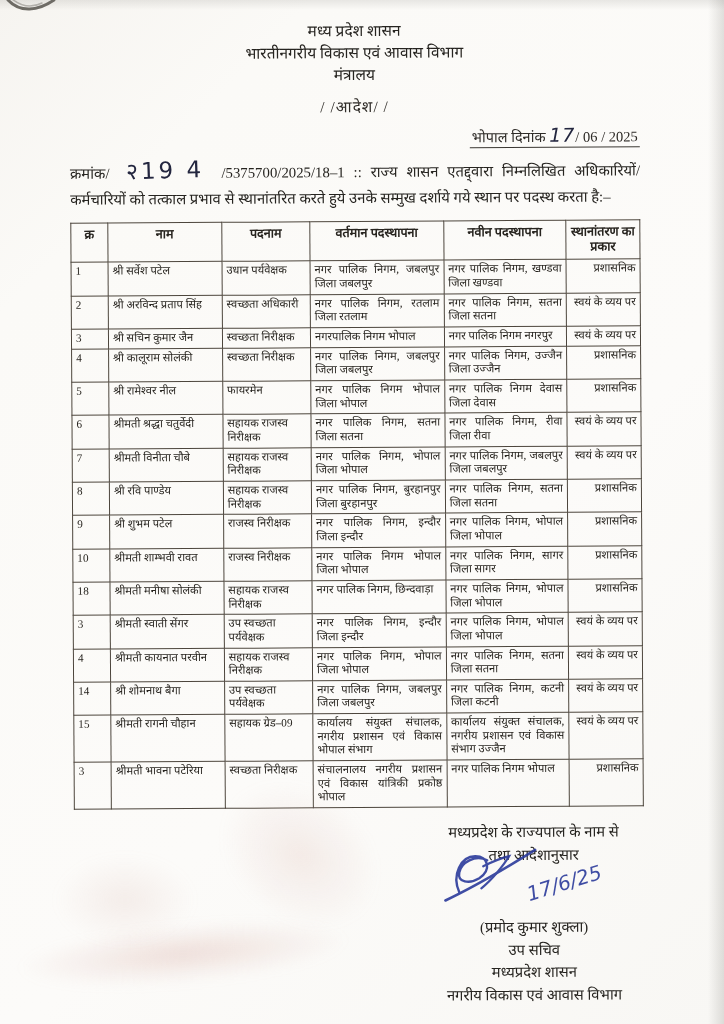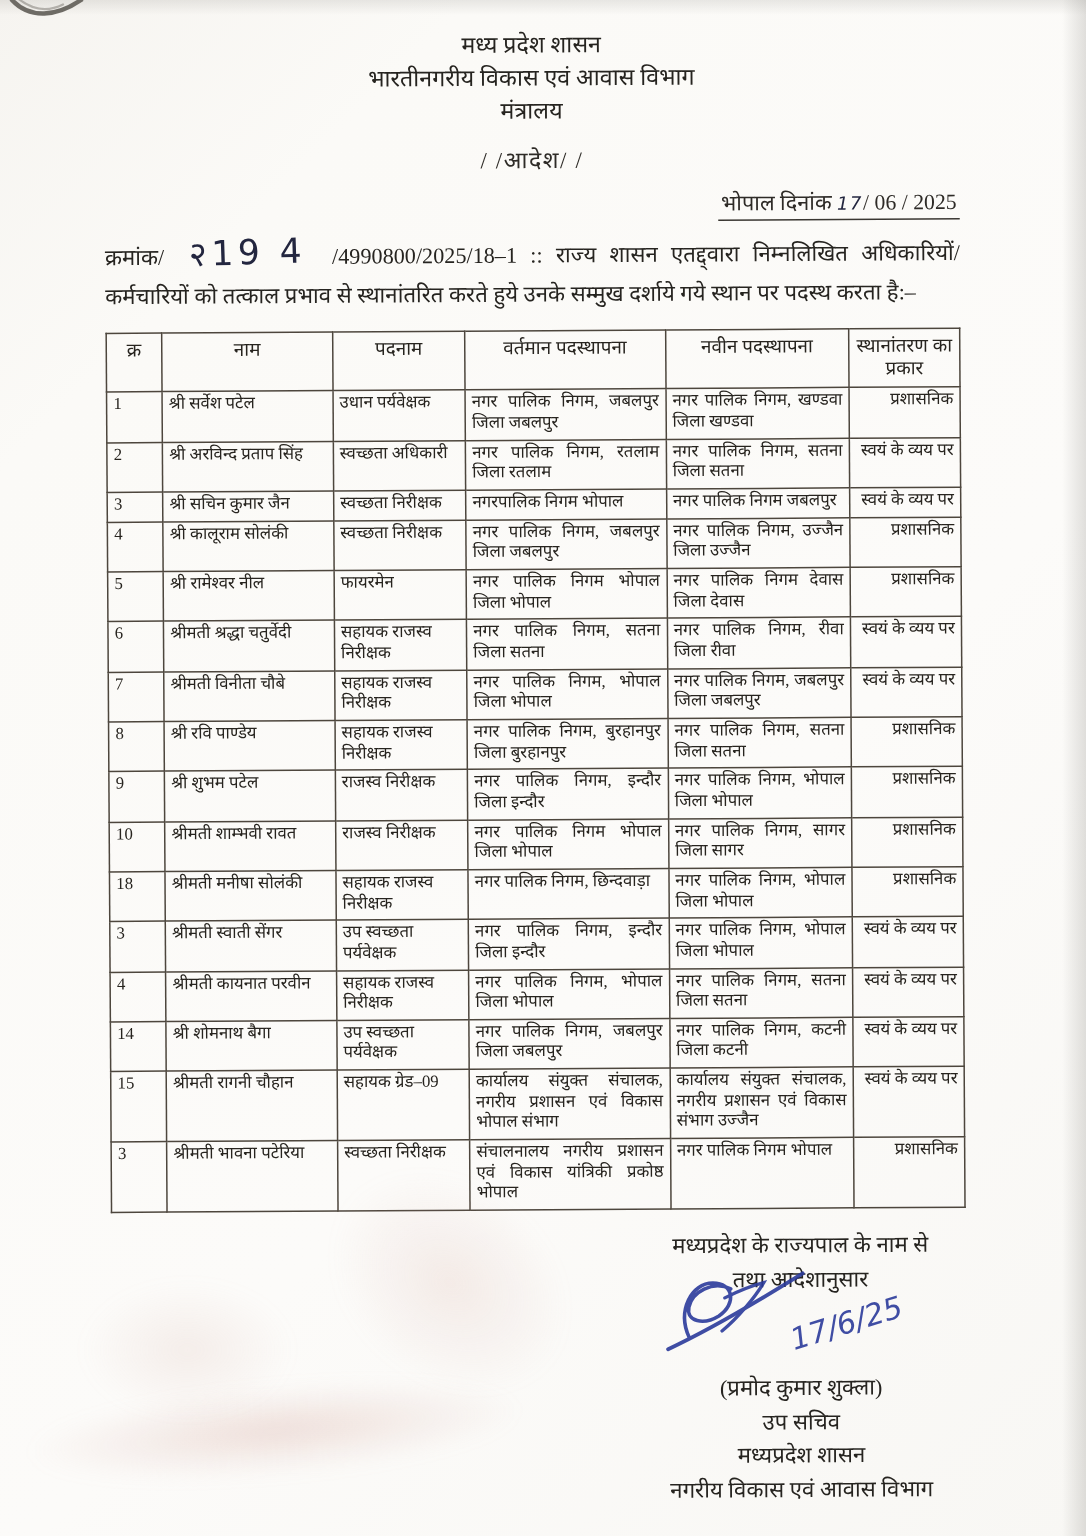--- a/index.html
+++ b/index.html
@@ -14,29 +14,29 @@
   .edge-top{position:absolute;top:0;left:0;width:100%;height:10px;
     background:linear-gradient(to bottom,rgba(110,108,102,.14),rgba(110,108,102,0));}
   .doc{position:absolute;left:0;top:0;width:724px;transform:rotate(-0.35deg);
     padding:20px 82px 0 72px;box-sizing:border-box;}
   .center{text-align:center;}
   .head-line{font-size:15.5px;line-height:1.42;color:#262420;}
   .order-title{font-size:15.5px;margin-top:9px;letter-spacing:1px;}
   .dateline{margin-top:8px;text-align:right;font-size:14.5px;}
   .dateline .ul{border-bottom:1.6px solid #3a3732;padding:0 2px 2px 2px;white-space:nowrap;}
   .hand{font-family:"DejaVu Sans",sans-serif;color:#23263f;}
-  .hand-day{font-size:12px;font-style:italic;letter-spacing:1px;}
+  .hand-day{font-size:19px;font-style:italic;letter-spacing:1px;}
   .intro{font-size:14.8px;line-height:1.58;text-align:justify;margin:4px 0 10px 0;color:#262420;}
   .kram-no{font-size:23px;font-family:"DejaVu Sans",sans-serif;color:#23263f;
     letter-spacing:3px;display:inline-block;transform:rotate(-1.5deg);padding:0 8px;font-weight:500;}
   table.transfer{border-collapse:collapse;width:100%;table-layout:fixed;
     font-size:11.2px;line-height:1.22;color:#27241f;}
   table.transfer th,table.transfer td{border:1.3px solid #4d463d;vertical-align:top;
     padding:2px 4px 3px 4px;overflow:hidden;}
-  table.transfer th{font-weight:normal;font-size:12.6px;text-align:center;padding:4px 2px;}
+  table.transfer th{font-weight:bold;font-size:12.6px;text-align:center;padding:4px 2px;}
   td.c-sn{text-align:left;padding-left:7px;}
   td.c-name,td.c-current,td.c-new{text-align:justify;}
   td.c-type{text-align:right;}
   .sign-block{width:345px;margin:14px -62px 0 auto;text-align:center;
     font-size:14.8px;line-height:1.52;color:#262420;position:relative;}
   .sig-zone{position:relative;height:56px;margin-top:-6px;}
   .sig-svg{position:absolute;left:70px;top:-16px;}
   .sig-name{margin-top:0;}
   .smudge{position:absolute;border-radius:50%;filter:blur(6px);pointer-events:none;}
   .sm1{left:18px;top:925px;width:330px;height:58px;transform:rotate(-5deg);
@@ -74,21 +74,21 @@
     <div class="dateline">
       <span class="ul">
         <span>भोपाल दिनांक</span>
         <span class="hand hand-day">17</span><span>/ 06 / 2025</span>
       </span>
     </div>
 
     <p class="intro">
       <span>क्रमांक/</span>
       <span class="kram-no">२19 4</span>
-      <span>/4990800/2025/18–1</span>
+      <span>/5375700/2025/18–1</span>
       <span>::</span>
       <span>राज्य शासन एतद्द्वारा निम्नलिखित अधिकारियों/कर्मचारियों को तत्काल प्रभाव से स्थानांतरित करते हुये उनके सम्मुख दर्शाये गये स्थान पर पदस्थ करता है:–</span>
     </p>
 
     <table class="transfer">
       <colgroup>
         <col style="width:6.5%">
           <col style="width:20%">
           <col style="width:15.5%">
         <col style="width:23.5%">
@@ -120,21 +120,21 @@
             <td class="c-desig">स्वच्छता अधिकारी</td>
             <td class="c-current">नगर पालिक निगम, रतलाम जिला रतलाम</td>
             <td class="c-new">नगर पालिक निगम, सतना जिला सतना</td>
             <td class="c-type">स्वयं के व्यय पर</td>
           </tr>
           <tr>
             <td class="c-sn">3</td>
             <td class="c-name">श्री सचिन कुमार जैन</td>
             <td class="c-desig">स्वच्छता निरीक्षक</td>
             <td class="c-current">नगरपालिक निगम भोपाल</td>
-            <td class="c-new">नगर पालिक निगम जबलपुर</td>
+            <td class="c-new">नगर पालिक निगम नगरपुर</td>
             <td class="c-type">स्वयं के व्यय पर</td>
           </tr>
           <tr>
             <td class="c-sn">4</td>
             <td class="c-name">श्री कालूराम सोलंकी</td>
             <td class="c-desig">स्वच्छता निरीक्षक</td>
             <td class="c-current">नगर पालिक निगम, जबलपुर जिला जबलपुर</td>
             <td class="c-new">नगर पालिक निगम, उज्जैन जिला उज्जैन</td>
             <td class="c-type">प्रशासनिक</td>
           </tr>

